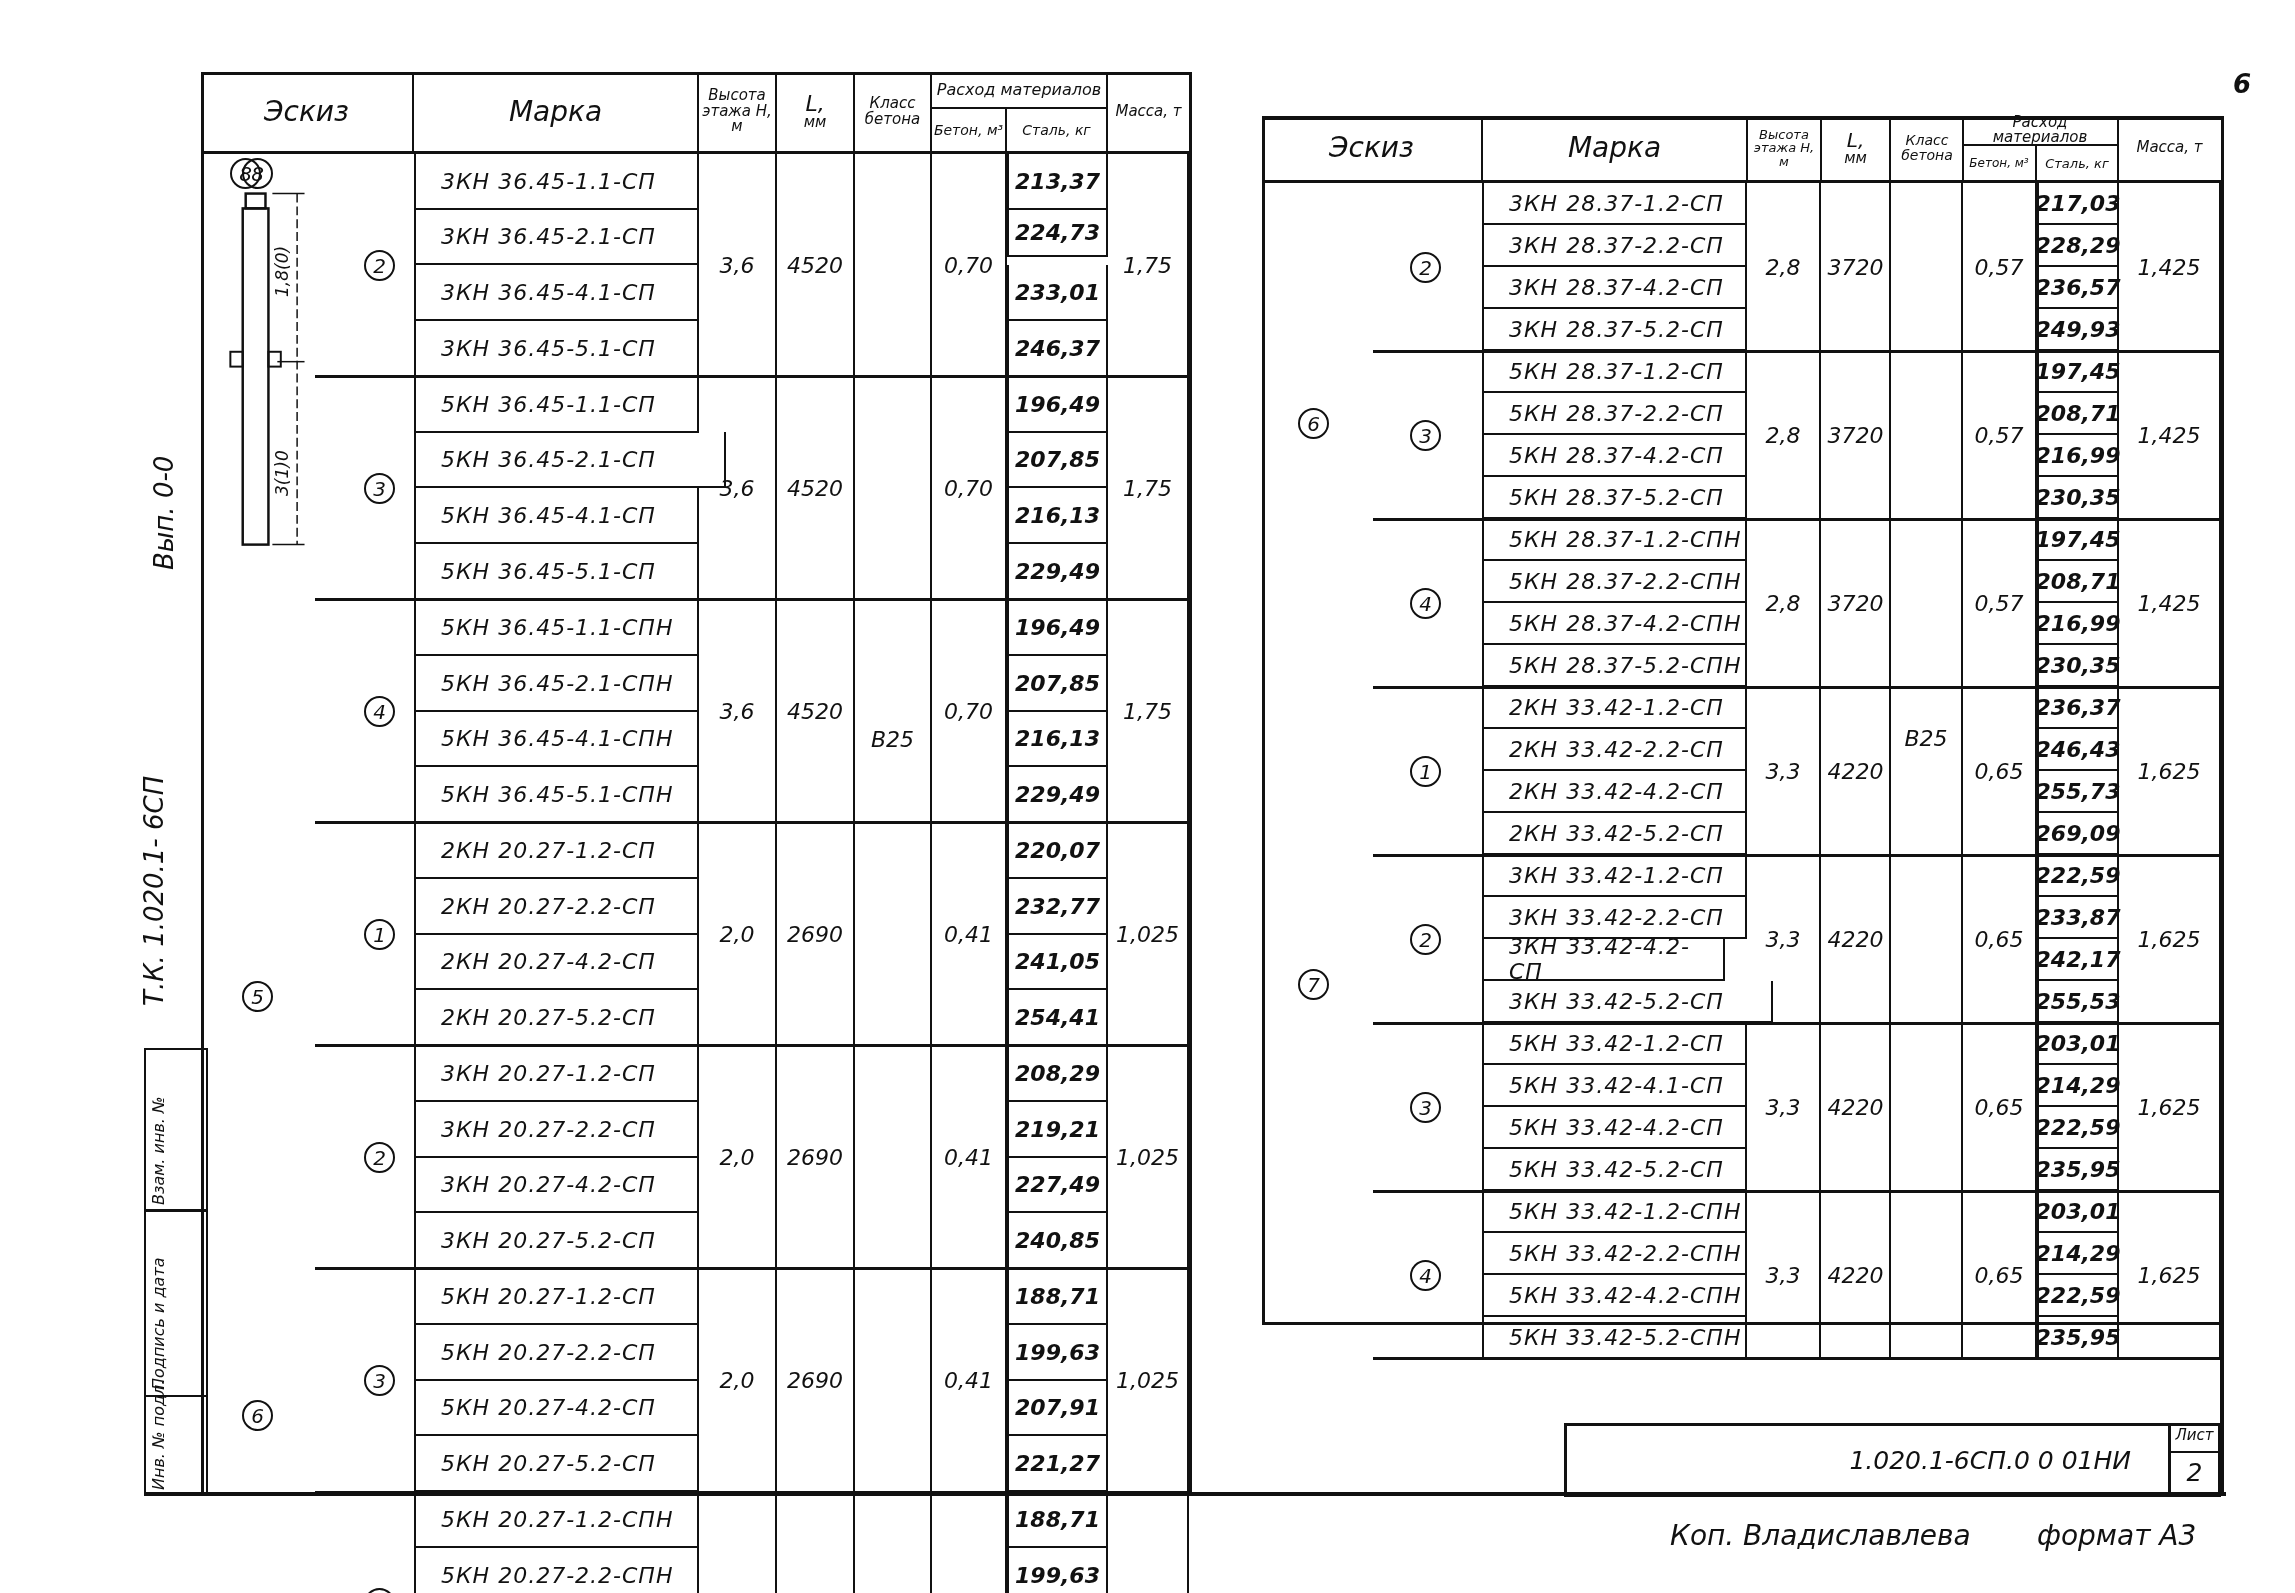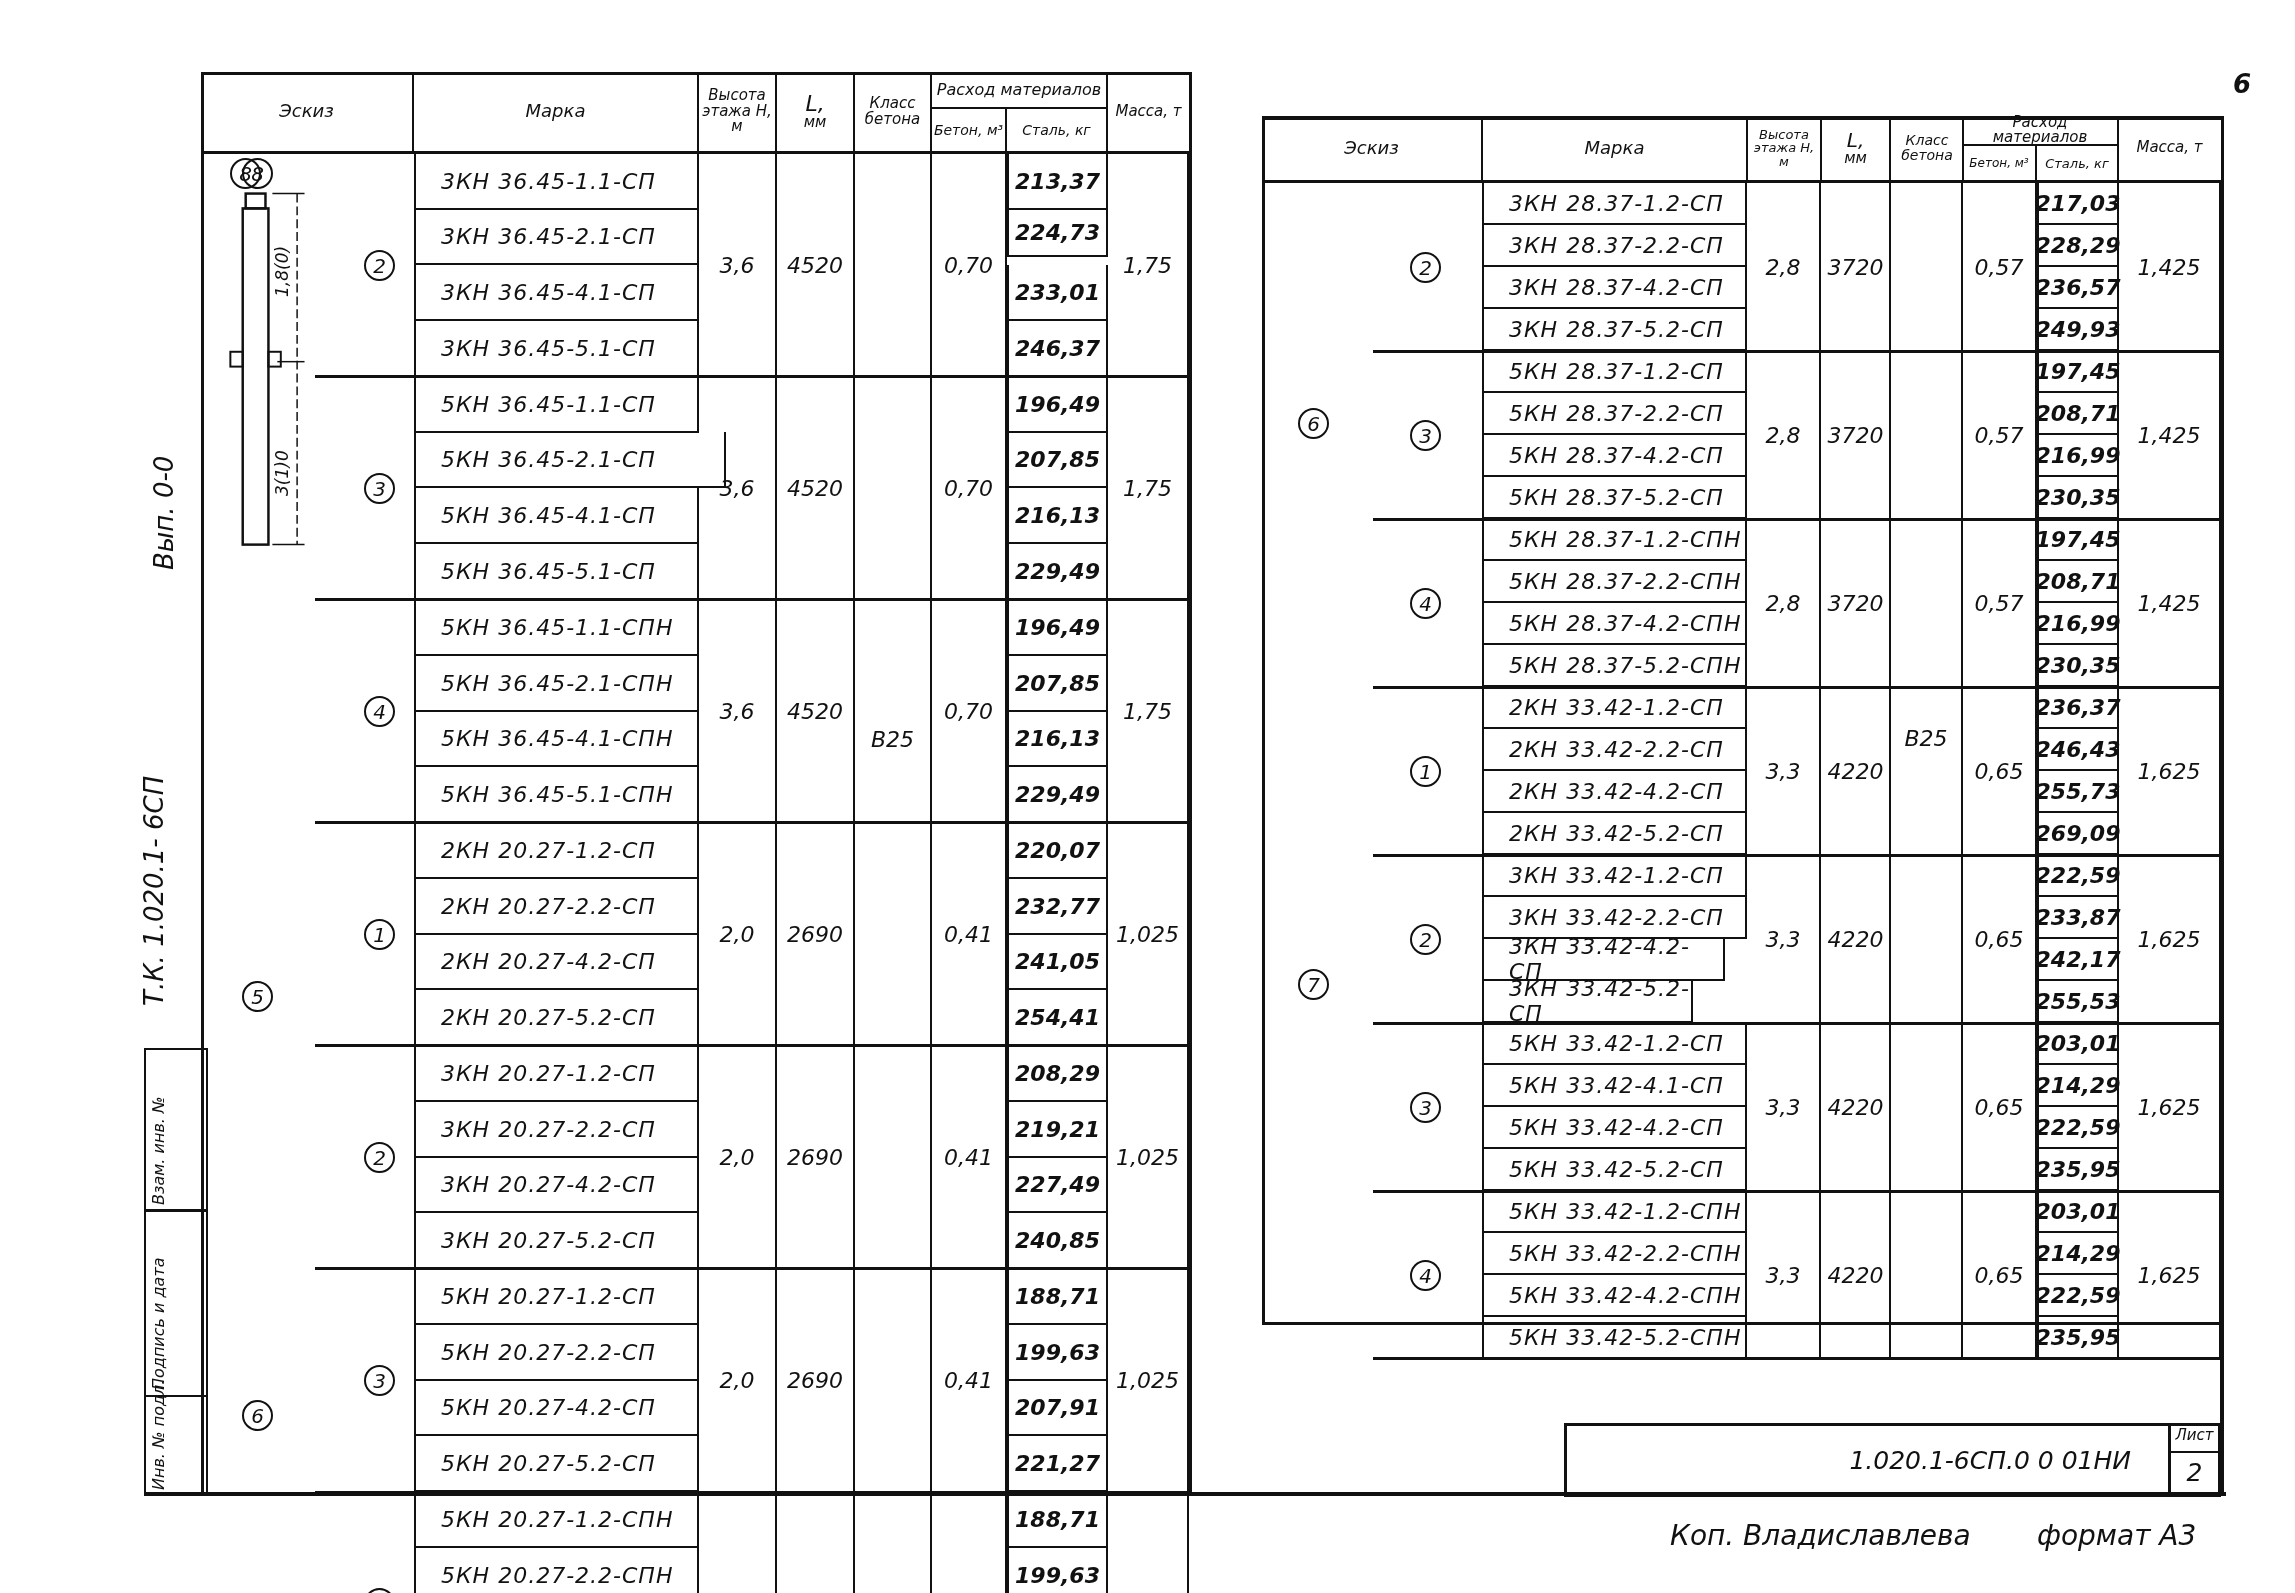--- a/index.html
+++ b/index.html
@@ -3,21 +3,21 @@
 <meta charset="utf-8">
 <style>
   html,body{margin:0;padding:0;background:#fff;}
   body{width:2295px;height:1593px;position:relative;overflow:hidden;
        font-family:"DejaVu Sans",sans-serif;color:#111;font-style:italic;}
   .abs{position:absolute;}
   .tbl{position:absolute;border:3.5px solid #111;box-sizing:border-box;}
   .hdr{position:absolute;box-sizing:border-box;border-bottom:3.5px solid #111;}
   .hcell{position:absolute;top:0;bottom:0;box-sizing:border-box;border-right:2.5px solid #111;
          display:flex;align-items:center;justify-content:center;text-align:center;
-         font-size:18px;line-height:1.05;}
+         font-size:28px;line-height:1.05;}
   .hcell.small{font-size:15px;}
   .hsub{position:absolute;box-sizing:border-box;display:flex;align-items:center;justify-content:center;
         text-align:center;font-size:14px;line-height:1.0;}
   .row-mark{position:absolute;box-sizing:border-box;border-bottom:2.5px solid #111;
             display:flex;align-items:center;padding-left:25px;font-size:22px;letter-spacing:1px;}
   .row-steel{position:absolute;box-sizing:border-box;border-bottom:2.5px solid #111;
              display:flex;align-items:center;justify-content:center;font-size:22px;font-weight:bold;}
   .merged{position:absolute;box-sizing:border-box;display:flex;align-items:center;justify-content:center;
           font-size:22px;}
   .vline{position:absolute;width:2.5px;background:#111;}
@@ -257,21 +257,21 @@
     <div class="merged" style="left: 1963px; top: 687px; width: 74px; height: 168px; border-right: 2.5px solid rgb(17, 17, 17);">0,65</div>
     <div class="merged" style="left: 2119px; top: 687px; width: 102px; height: 168px; border-right: 2.5px solid rgb(17, 17, 17);">1,625</div>
     <div class="hline" style="left: 1373px; top: 1022px; width: 848px; height: 3px;"></div>
     <div class="circ" style="left: 1410px; top: 924px;">2</div>
     <div class="row-mark" style="left: 1482px; top: 855px; width: 265px; height: 42px; border-left: 2.5px solid rgb(17, 17, 17); border-right: 2.5px solid rgb(17, 17, 17);">3КН 33.42-1.2-СП</div>
     <div class="row-steel" style="left: 2037px; top: 855px; width: 82px; height: 42px; border-left: 2.5px solid rgb(17, 17, 17); border-right: 2.5px solid rgb(17, 17, 17);">222,59</div>
     <div class="row-mark" style="left: 1482px; top: 897px; width: 265px; height: 42px; border-left: 2.5px solid rgb(17, 17, 17); border-right: 2.5px solid rgb(17, 17, 17);">3КН 33.42-2.2-СП</div>
     <div class="row-steel" style="left: 2037px; top: 897px; width: 82px; height: 42px; border-left: 2.5px solid rgb(17, 17, 17); border-right: 2.5px solid rgb(17, 17, 17);">233,87</div>
     <div class="row-mark" style="left: 1482px; top: 939px; width: 243px; height: 42px; border-left: 2.5px solid rgb(17, 17, 17); border-right: 2.5px solid rgb(17, 17, 17);">3КН 33.42-4.2-СП</div>
     <div class="row-steel" style="left: 2037px; top: 939px; width: 82px; height: 42px; border-left: 2.5px solid rgb(17, 17, 17); border-right: 2.5px solid rgb(17, 17, 17);">242,17</div>
-    <div class="row-mark" style="left: 1482px; top: 981px; width: 211px; height: 42px; border-left: 2.5px solid rgb(17, 17, 17); border-right: 2.5px solid rgb(17, 17, 17);">3КН 33.42-5.2-СП</div>
+    <div class="row-mark" style="left: 1482px; top: 981px; width: 291px; height: 42px; border-left: 2.5px solid rgb(17, 17, 17); border-right: 2.5px solid rgb(17, 17, 17);">3КН 33.42-5.2-СП</div>
     <div class="row-steel" style="left: 2037px; top: 981px; width: 82px; height: 42px; border-left: 2.5px solid rgb(17, 17, 17); border-right: 2.5px solid rgb(17, 17, 17);">255,53</div>
     <div class="merged" style="left: 1747px; top: 855px; width: 74px; height: 168px; border-right: 2.5px solid rgb(17, 17, 17);">3,3</div>
     <div class="merged" style="left: 1822px; top: 855px; width: 69px; height: 168px; border-right: 2.5px solid rgb(17, 17, 17);">4220</div>
     <div class="merged" style="left: 1963px; top: 855px; width: 74px; height: 168px; border-right: 2.5px solid rgb(17, 17, 17);">0,65</div>
     <div class="merged" style="left: 2119px; top: 855px; width: 102px; height: 168px; border-right: 2.5px solid rgb(17, 17, 17);">1,625</div>
     <div class="circ" style="left: 1298px; top: 969px;">7</div>
     <div class="hline" style="left: 1373px; top: 1190px; width: 848px; height: 3px;"></div>
     <div class="circ" style="left: 1410px; top: 1092px;">3</div>
     <div class="row-mark" style="left: 1482px; top: 1023px; width: 265px; height: 42px; border-left: 2.5px solid rgb(17, 17, 17); border-right: 2.5px solid rgb(17, 17, 17);">5КН 33.42-1.2-СП</div>
     <div class="row-steel" style="left: 2037px; top: 1023px; width: 82px; height: 42px; border-left: 2.5px solid rgb(17, 17, 17); border-right: 2.5px solid rgb(17, 17, 17);">203,01</div>

